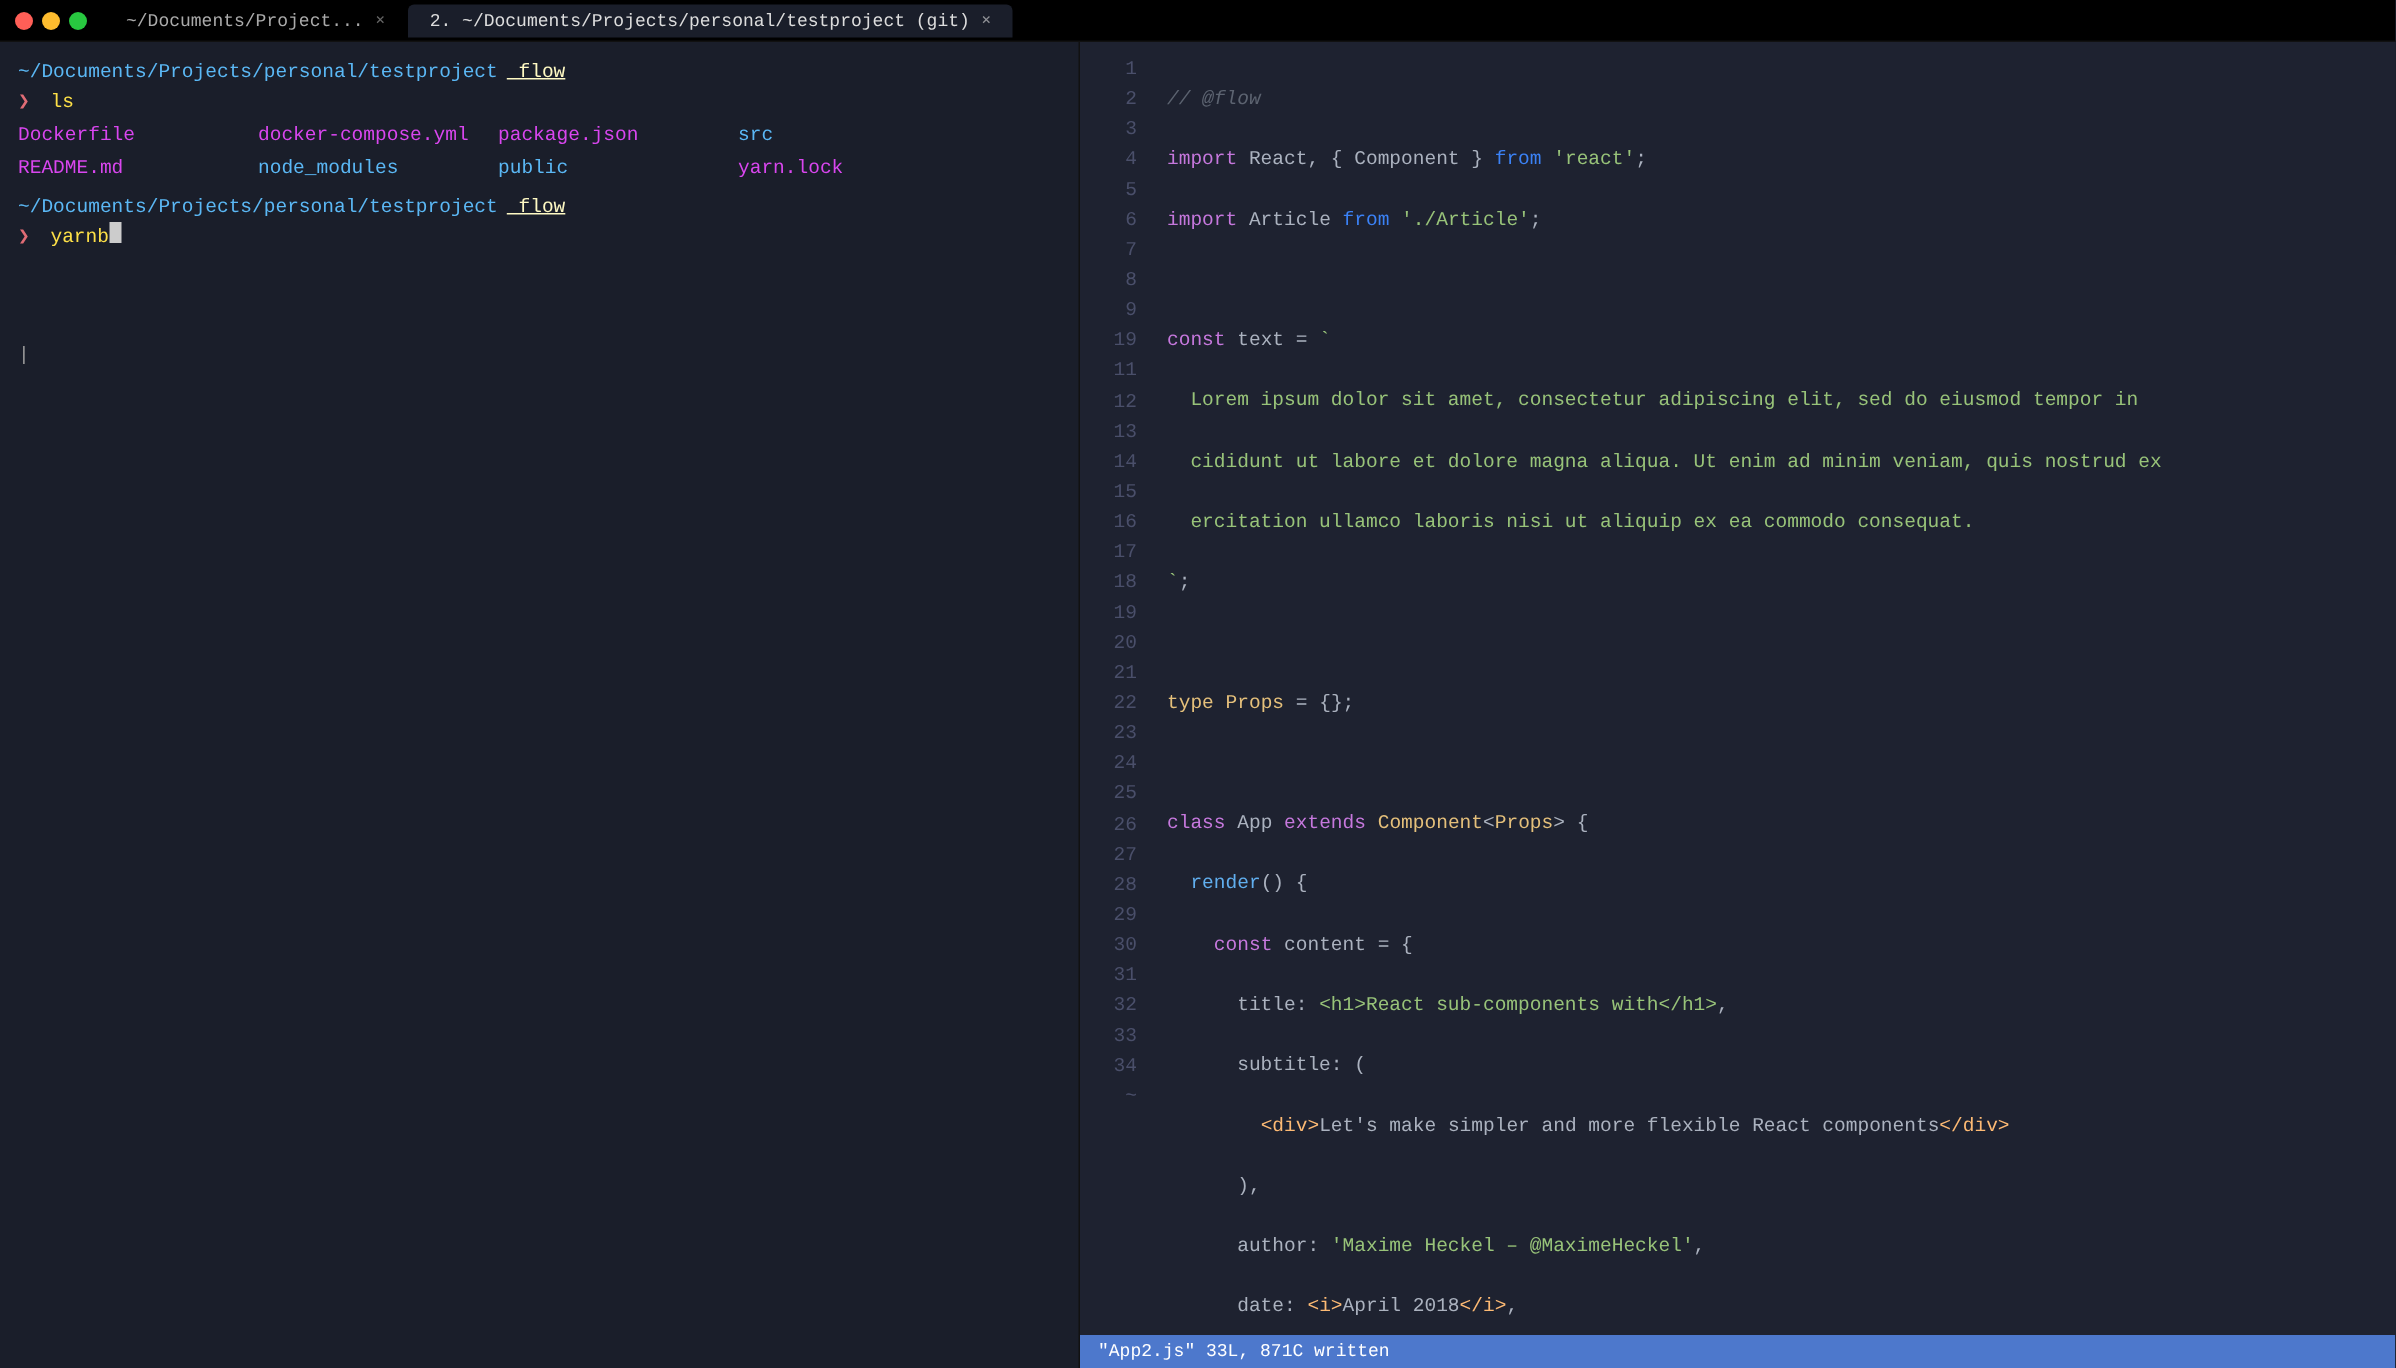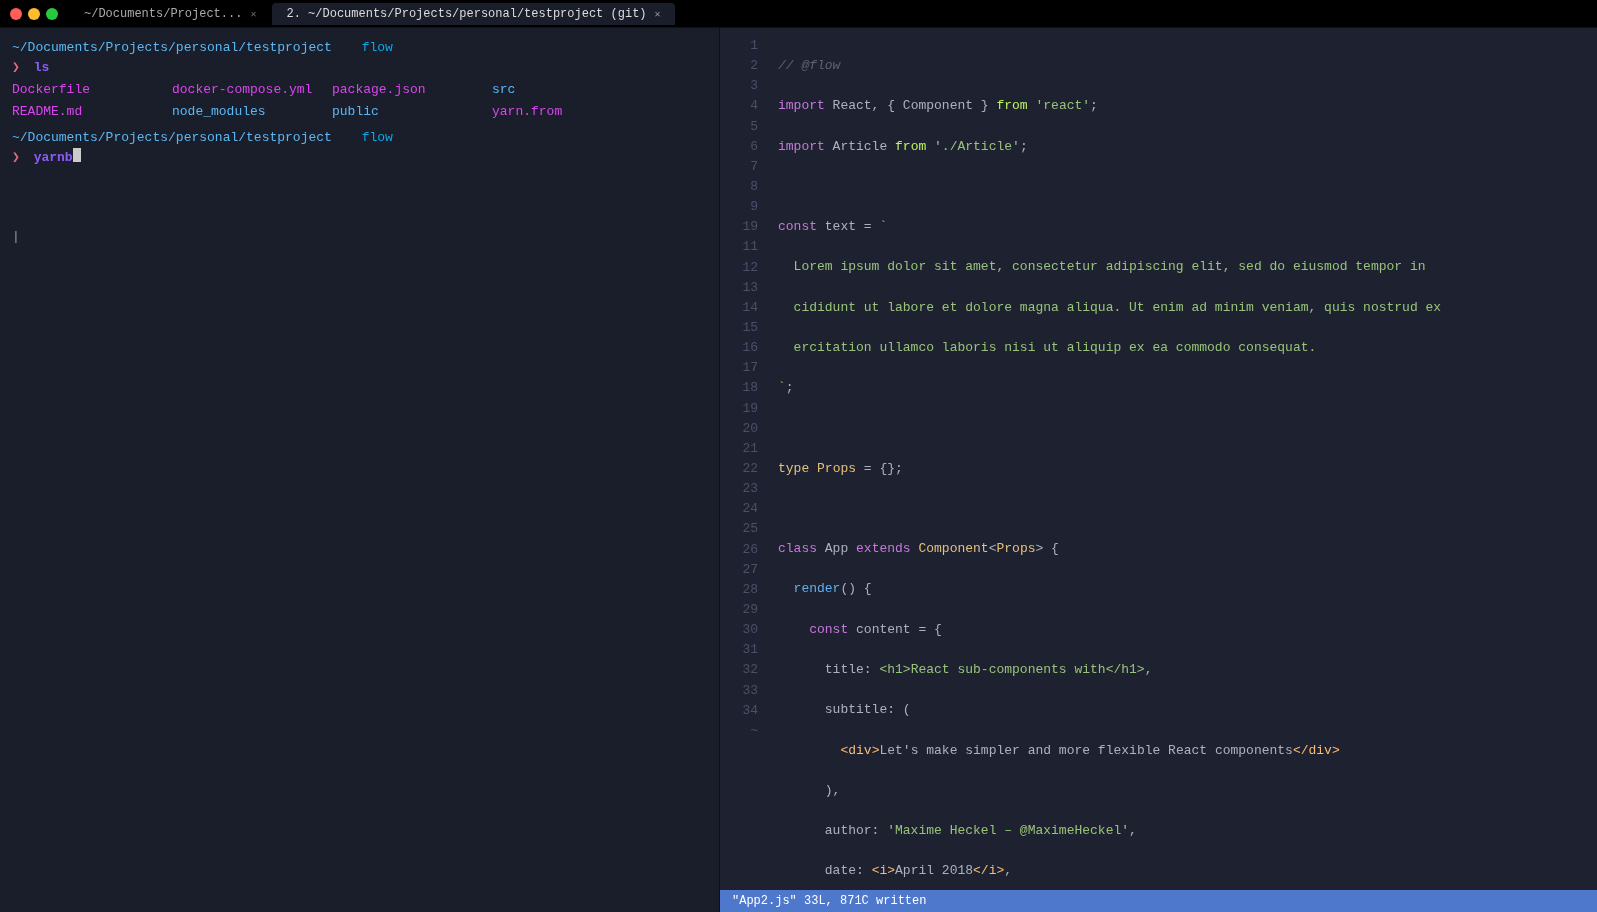--- a/index.html
+++ b/index.html
@@ -84,30 +84,30 @@
       overflow: auto;
     }
     .terminal-line {
       display: flex;
       flex-wrap: wrap;
     }
     .prompt-path {
       color: #5bb8f5;
     }
     .prompt-tag {
-      color: #0ea5e9;
-      margin-left: 22px;
+      color: #fef9c3;
+      margin-left: 6px;
+      text-decoration: underline;
     }
     .prompt-arrow {
       color: #e06c75;
       margin-right: 6px;
     }
     .prompt-cmd {
-      color: #8b5cf6;
-      font-weight: bold;
+      color: #fde047;
     }
     .file-list {
       display: flex;
       flex-wrap: wrap;
       gap: 0;
       margin: 2px 0;
     }
     .file-item {
       min-width: 160px;
       color: #d946ef;
@@ -175,21 +175,21 @@
     
     .c-comment { color: #5c6370; font-style: italic; }
     .c-keyword { color: #c678dd; }
     .c-string { color: #98c379; }
     .c-import-kw { color: #c678dd; }
     .c-class-name { color: #e5c07b; }
     .c-func { color: #61afef; }
     .c-type { color: #e5c07b; }
     .c-jsx-tag { color: #fdba74; }
     .c-plain { color: #abb2bf; }
-    .c-from { color: #bef264; }
+    .c-from { color: #3b82f6; }
     .c-module { color: #98c379; }
     .c-const { color: #c678dd; }
 
     
     .status-bar {
       height: 22px;
       background: #4d78cc;
       display: flex;
       align-items: center;
       padding: 0 12px;
@@ -239,21 +239,21 @@
         <div style="display:flex; flex-wrap:wrap; width:100%;">
           <span class="file-item">Dockerfile</span>
           <span class="file-item">docker-compose.yml</span>
           <span class="file-item">package.json</span>
           <span class="file-item dir">src</span>
         </div>
         <div style="display:flex; flex-wrap:wrap; width:100%;">
           <span class="file-item">README.md</span>
           <span class="file-item dir">node_modules</span>
           <span class="file-item dir">public</span>
-          <span class="file-item">yarn.from</span>
+          <span class="file-item">yarn.lock</span>
         </div>
       </div>
     </div>
 
     <div class="terminal-section">
       <div class="terminal-line">
         <span class="prompt-path">~/Documents/Projects/personal/testproject</span>
         <span class="prompt-tag">&nbsp;flow</span>
       </div>
       <div class="terminal-line">

